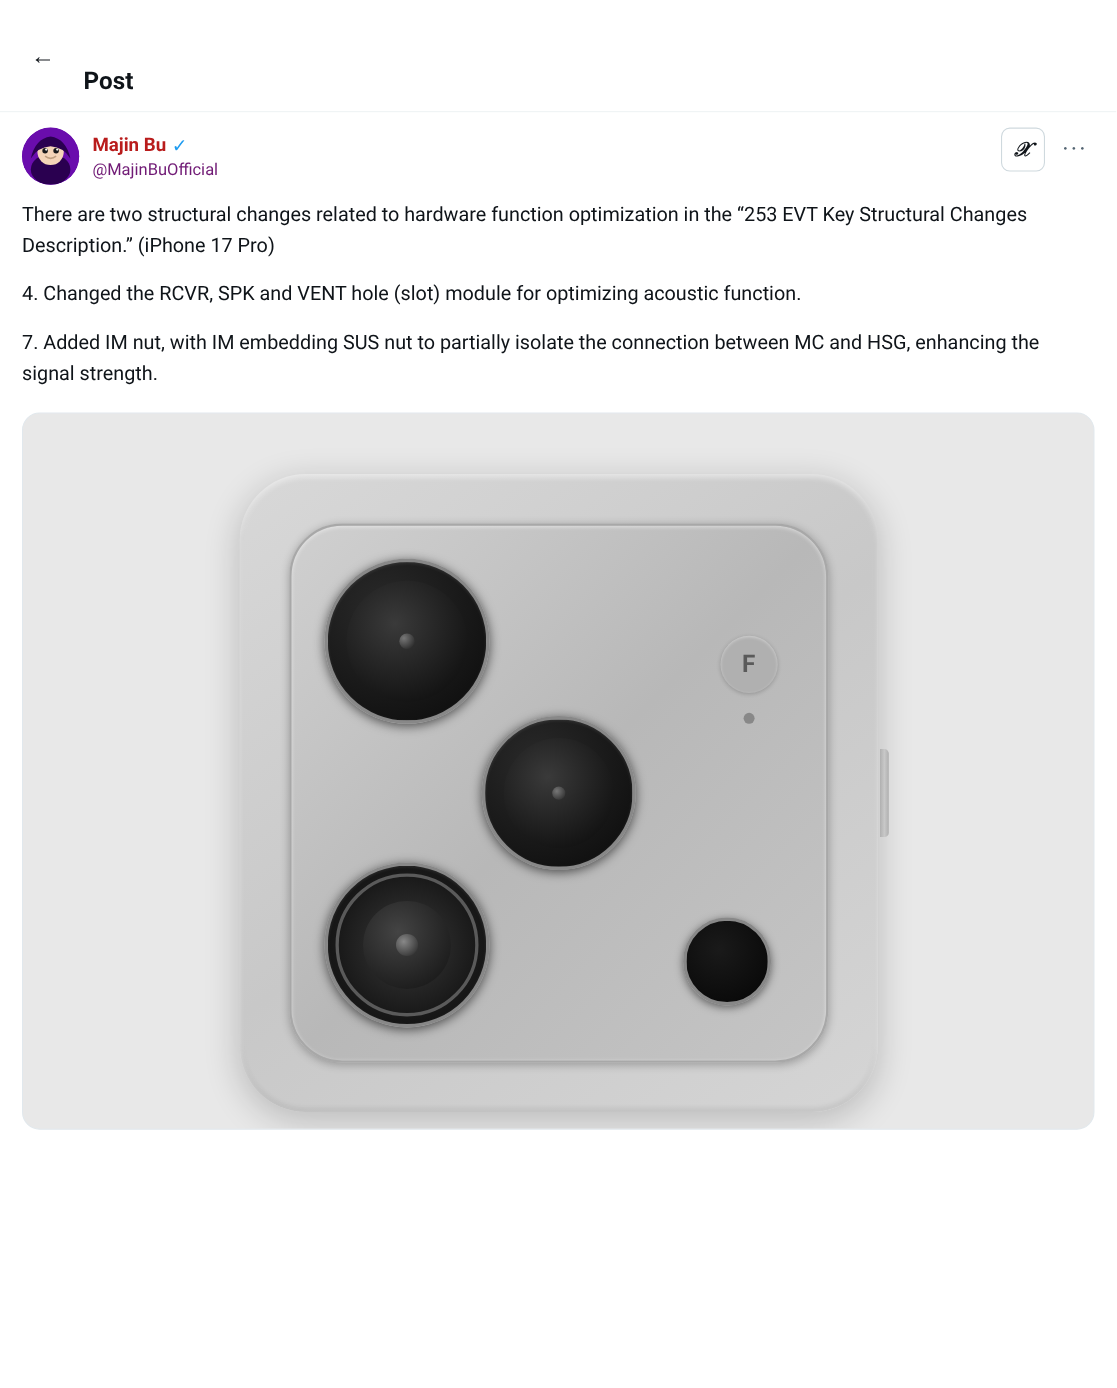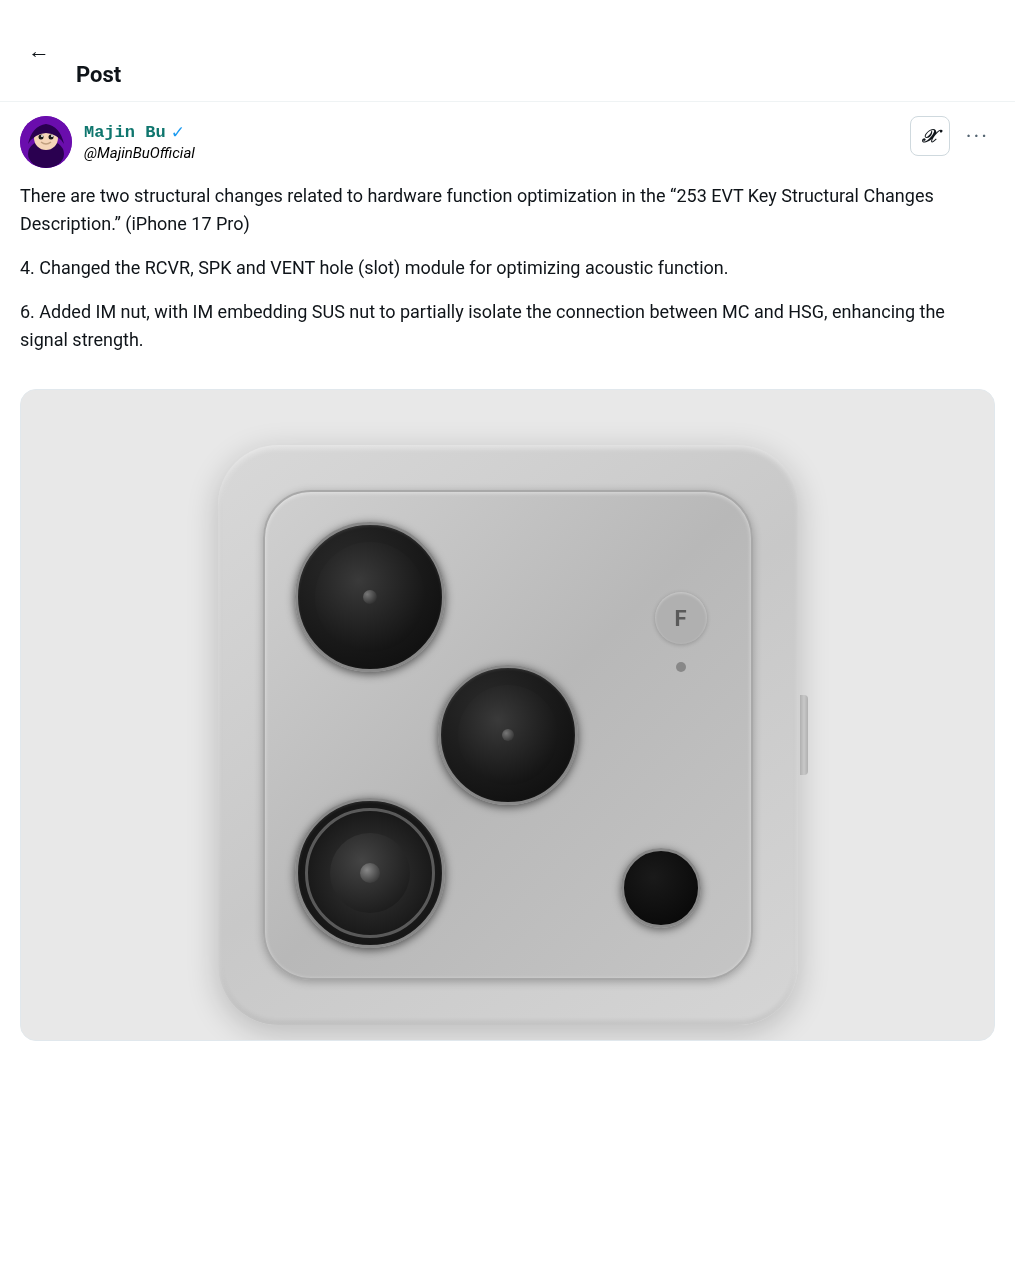--- a/index.html
+++ b/index.html
@@ -98,33 +98,31 @@
 
     .author-name-row {
       display: flex;
       align-items: center;
       gap: 5px;
     }
 
     .author-name {
       font-size: 17px;
       font-weight: 700;
-      color: #0f766e;
-      font-family: Liberation Mono, monospace;
+      color: #b91c1c;
     }
 
     .verified-badge {
       color: #1d9bf0;
       font-size: 17px;
     }
 
     .author-handle {
       font-size: 15px;
-      color: #000000;
-      font-style: italic;
+      color: #701a75;
     }
 
     .post-actions-right {
       display: flex;
       align-items: center;
       gap: 10px;
     }
 
     .xai-button {
       width: 40px;
@@ -148,21 +146,21 @@
       cursor: pointer;
       padding: 4px 6px;
       letter-spacing: 2px;
     }
 
     
     .post-text {
       font-size: 18px;
       line-height: 1.55;
       color: #0f1419;
-      margin-bottom: 36px;
+      margin-bottom: 22px;
     }
 
     .post-text p {
       margin-bottom: 16px;
     }
 
     .post-text p:last-child {
       margin-bottom: 0;
     }
 
@@ -425,21 +423,21 @@
         </div>
         <div class="more-button">
           <span>···</span>
         </div>
       </div>
     </div>
 
     <div class="post-text">
       <p>There are two structural changes related to hardware function optimization in the “253 EVT Key Structural Changes Description.”&nbsp;(iPhone 17 Pro)</p>
       <p>4. Changed the RCVR, SPK and VENT hole (slot) module for optimizing acoustic function.</p>
-      <p>6. Added IM nut, with IM embedding SUS nut to partially isolate the connection between MC and HSG, enhancing the signal strength.</p>
+      <p>7. Added IM nut, with IM embedding SUS nut to partially isolate the connection between MC and HSG, enhancing the signal strength.</p>
     </div>
 
     <div class="post-image-container">
       <div class="camera-module-image">
 
         <div class="phone-back">
 
           <div class="camera-bump">
 
             <div class="lens lens-top-left">

